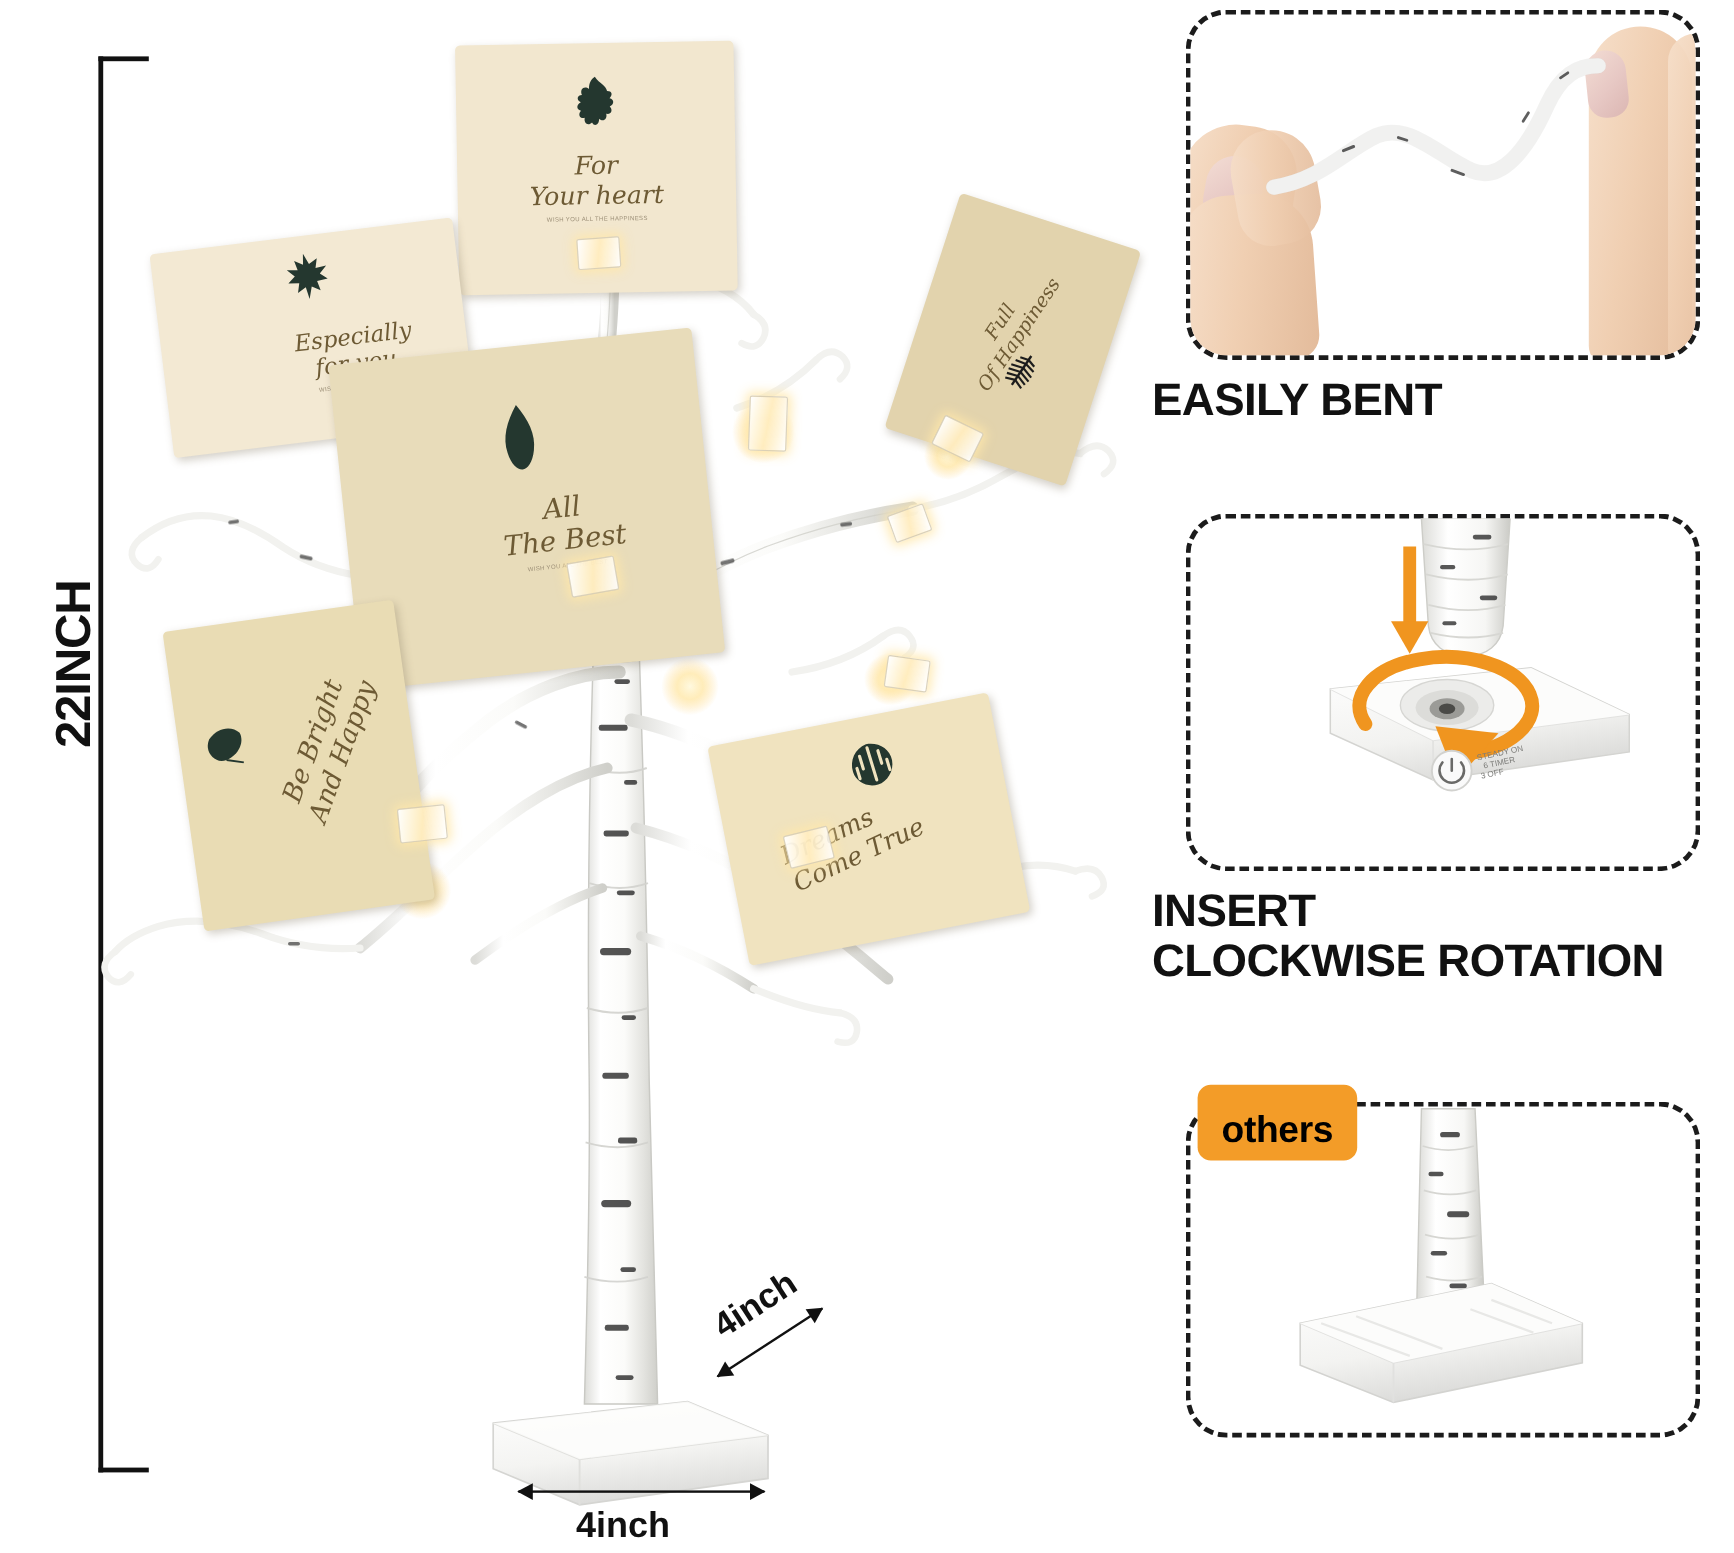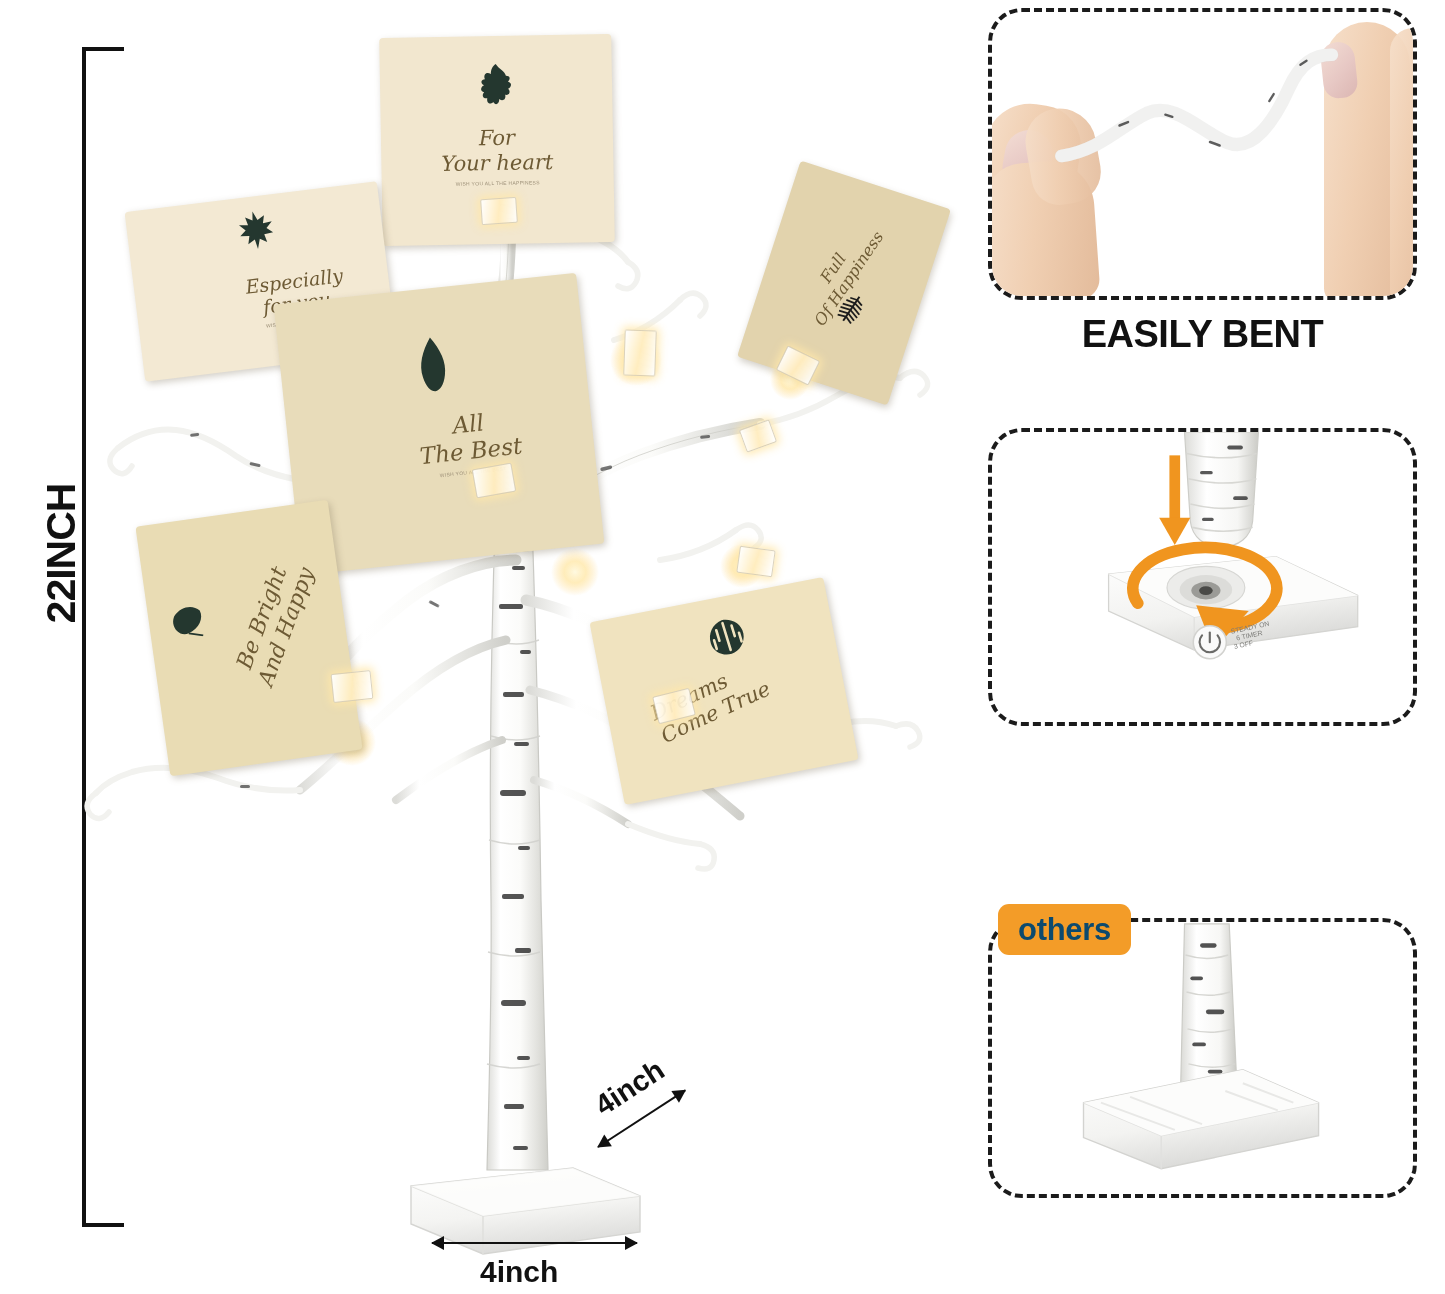--- a/index.html
+++ b/index.html
@@ -50,25 +50,25 @@
   .clip{position:absolute;border-radius:2px;
       background:linear-gradient(100deg,rgba(255,255,255,.95),rgba(255,236,190,.95),rgba(255,255,255,.88));
       border:1px solid rgba(210,200,175,.8);
       box-shadow:0 0 9px 3px rgba(255,231,170,.85);}
 
   
   #feature-column{position:absolute;left:960px;top:0;width:485px;height:1294px;}
   .feature-block{position:absolute;left:0;width:485px;}
   .feature-frame{position:relative;margin:0 28px;border:4px dashed #1b1b1b;border-radius:34px;
       background:#fff;box-sizing:border-box;overflow:visible;}
-  .feature-title{text-align:center;font-size:38px;font-weight:bold;color:#111;
+  .feature-title{text-align:left;font-size:38px;font-weight:bold;color:#111;
       letter-spacing:-.5px;line-height:1.08;margin-top:14px;}
 
   .badge-others{position:absolute;left:6px;top:-18px;background:#f39c28;
-      color:#0c4a6e;font-size:31px;font-weight:bold;padding:8px 20px 7px 20px;
+      color:#000000;font-size:31px;font-weight:bold;padding:20px 20px 7px 20px;
       border-radius:11px;letter-spacing:-.3px;z-index:5;}
 
   
   .hand-stage{position:relative;width:100%;height:100%;overflow:hidden;border-radius:30px;}
   .finger{position:absolute;background:
       linear-gradient(100deg,#f6dfca 0%,#f0cfb2 45%,#e3bb9b 100%);}
   .nail{position:absolute;background:
       linear-gradient(135deg,#f3ddd4 0%,#e7c8c4 55%,#dbb6b2 100%);}
 </style>
 </head>
@@ -395,20 +395,24 @@
           <path d="M222 206 L222 216" stroke="#6a6a68" stroke-width="2.2" stroke-linecap="round"></path>
           <path d="M214 209 A10.5 10.5 0 1 0 230 209" fill="none" stroke="#6a6a68" stroke-width="2.2" stroke-linecap="round"></path>
         </g>
         <g font-family="Liberation Sans" font-size="7" fill="#7b7b78" transform="rotate(-12 250 206)">
           <text x="244" y="206">STEADY ON</text>
           <text x="248" y="214">6 TIMER</text>
           <text x="244" y="222">3 OFF</text>
         </g>
       </svg>
     </div>
+    <div class="feature-title">
+      <span>INSERT</span><br>
+      <span>CLOCKWISE ROTATION</span>
+    </div>
   </div>
 
   <div class="feature-block" style="top:918px;">
     <div class="feature-frame" style="height:280px;">
       <div class="badge-others">others</div>
       <svg style="position:absolute;left:0;top:0;width:100%;height:100%;" viewBox="0 0 429 280">
         <defs>
           <linearGradient id="trunk3G" x1="0" y1="0" x2="1" y2="0">
             <stop offset="0%" stop-color="#dadad6"></stop>
               <stop offset="28%" stop-color="#ffffff"></stop>

